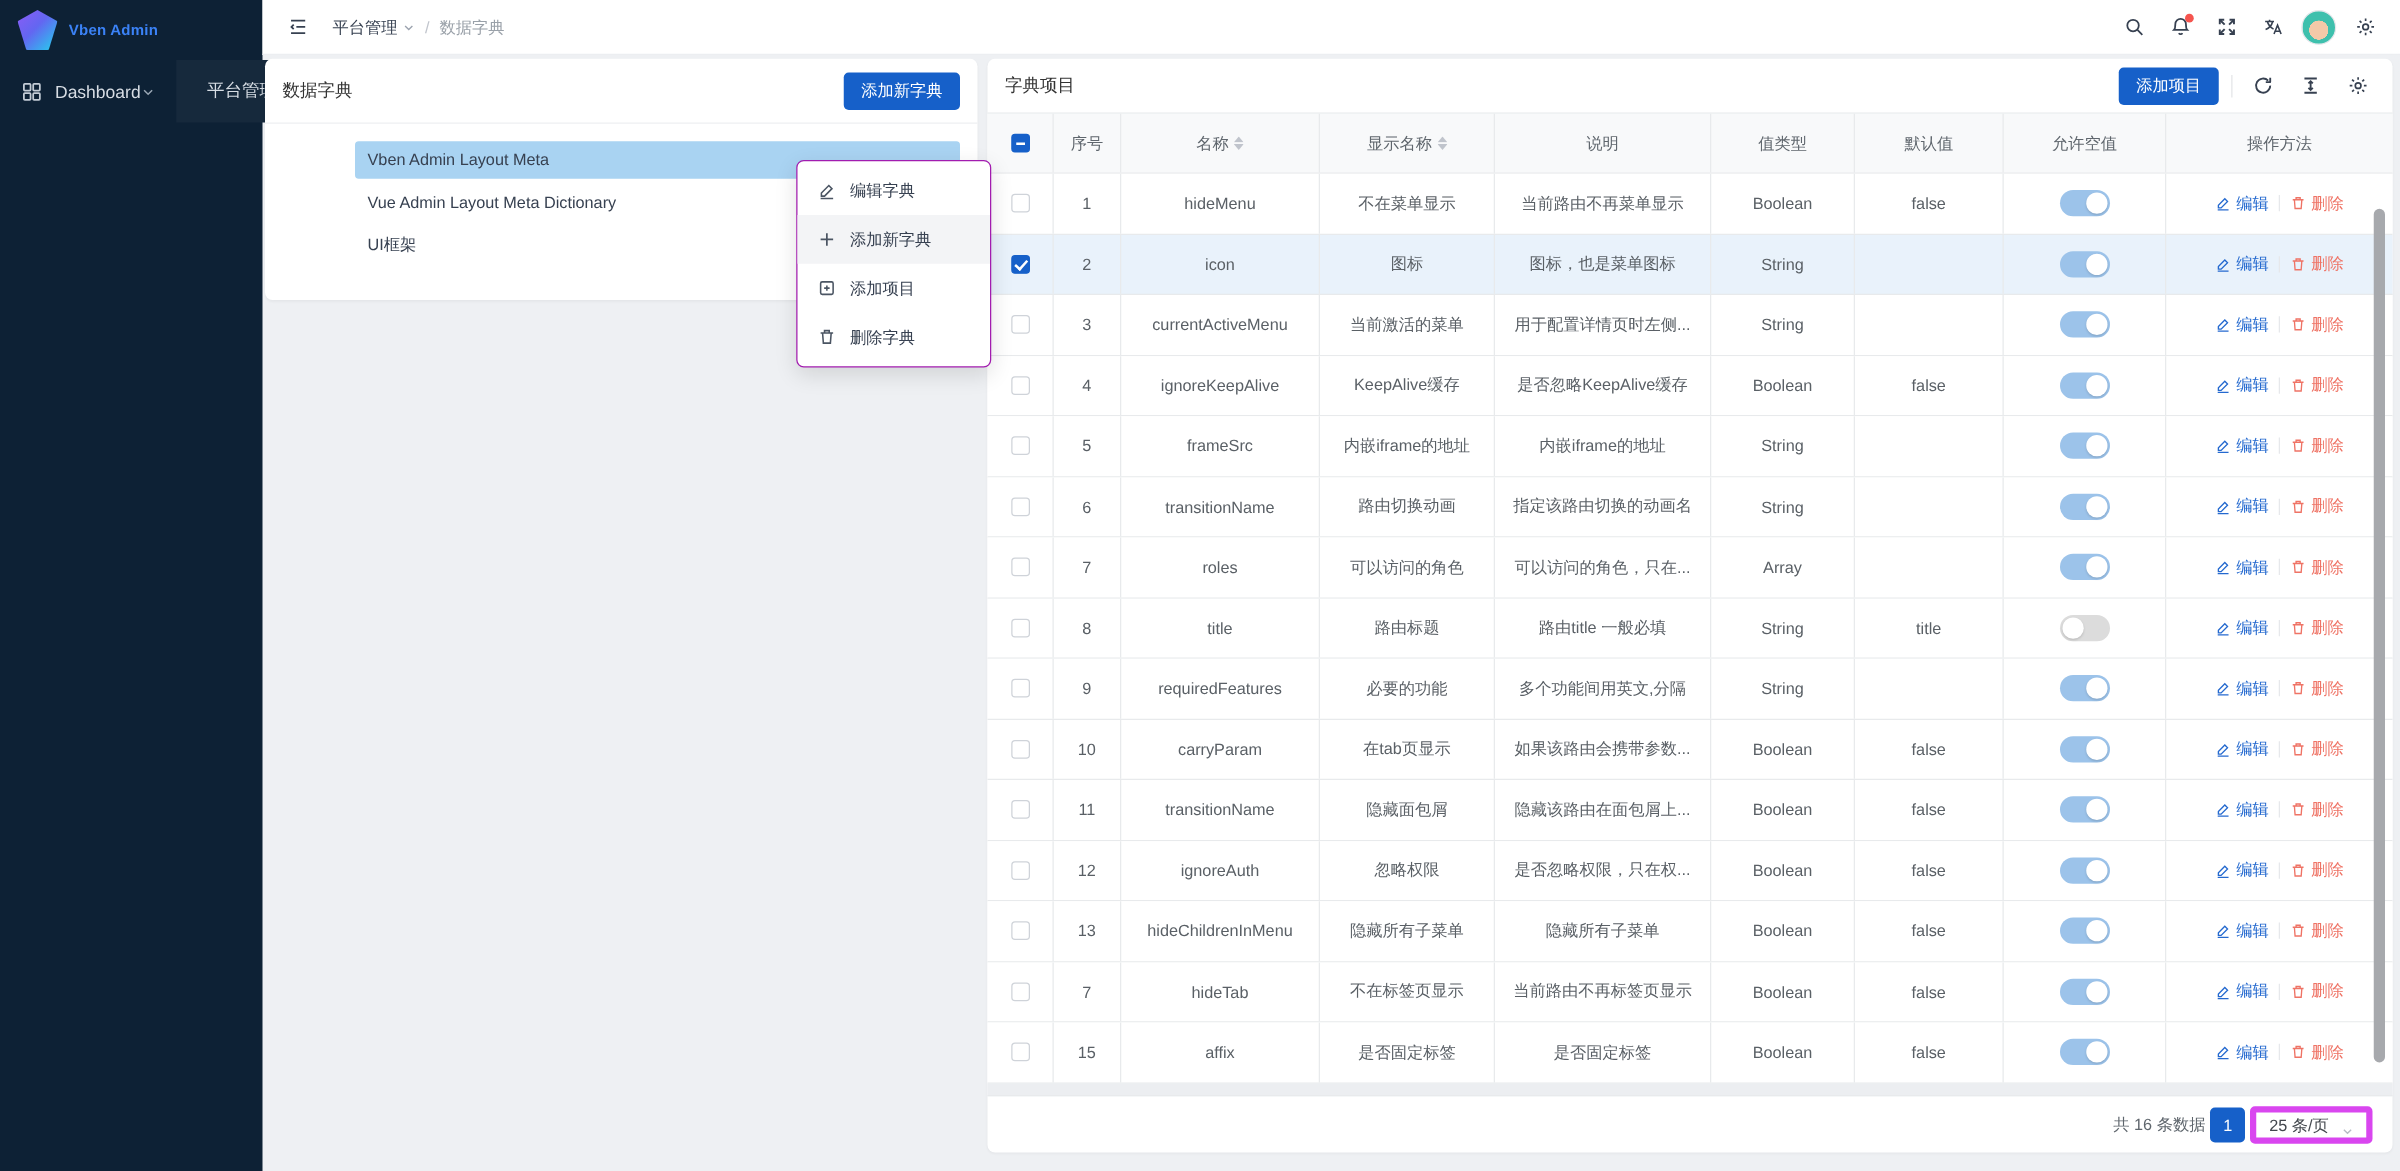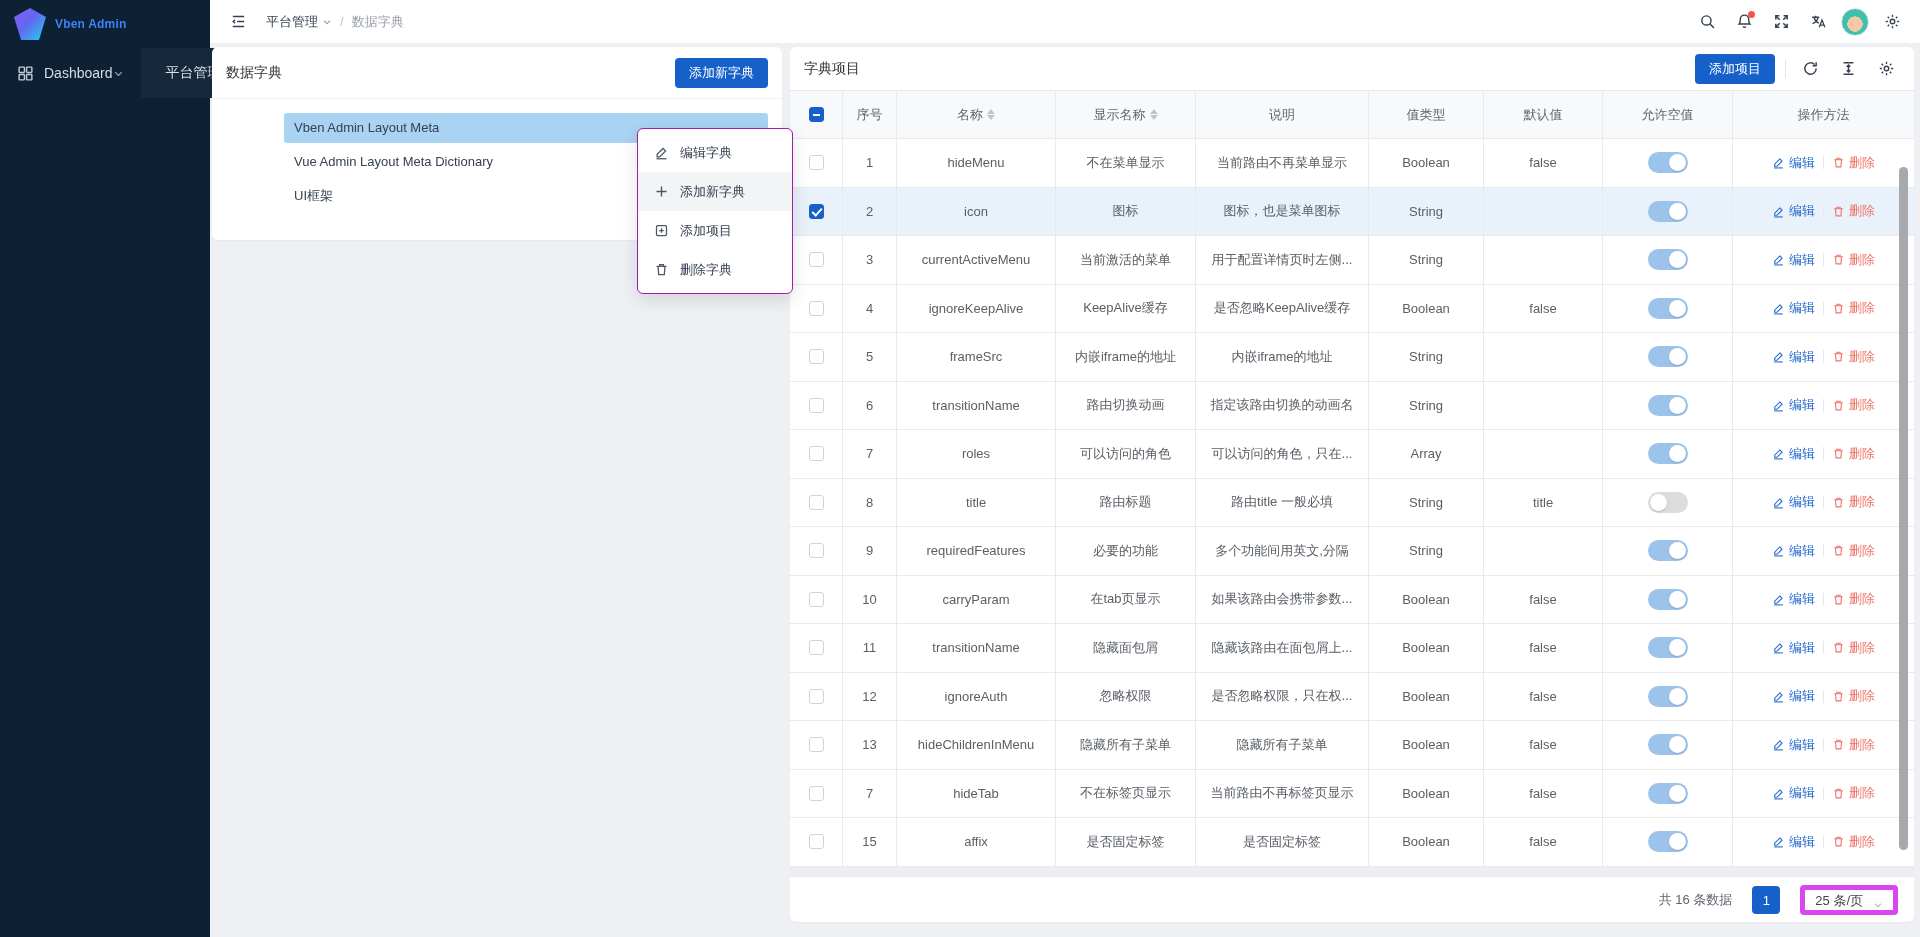--- a/index.html
+++ b/index.html
@@ -96,21 +96,21 @@
   .switch.on .knob{left:21px;}
   .op{display:inline-flex;align-items:center;gap:4px;cursor:pointer;font-size:13px;text-decoration:none;}
   .op svg{width:13px;height:13px;}
   .op.edit{color:var(--link);}
   .op.del{color:var(--danger);}
   .op-sep{width:1px;height:13px;background:#e6e8eb;}
   .hbar{height:10px;background:#eceef1;border-bottom:1px solid var(--border);}
   .vscroll{position:absolute;right:6px;top:120px;width:9px;height:683px;border-radius:5px;background:#a7a9ad;z-index:5;}
 
   
-  .pager{height:44px;display:flex;align-items:center;justify-content:flex-end;gap:20px;padding:0 16px;margin-top:auto;}
+  .pager{height:44px;display:flex;align-items:center;justify-content:flex-end;gap:4px;padding:0 16px;margin-top:auto;}
   .pager-total{color:#5f666d;}
   .page-btn{min-width:28px;height:28px;border-radius:4px;background:var(--primary);color:#fff;display:flex;align-items:center;justify-content:center;font-size:13px;cursor:pointer;}
   .page-size{height:30px;border:5px solid #d946ef;border-radius:4px;display:flex;align-items:flex-end;gap:10px;padding:0 10px;color:#42474d;cursor:pointer;background:#fff;}
   .page-size svg{width:10px;height:10px;color:#b6bcc4;}
 </style>
 </head>
 <body>
 
 <svg width="0" height="0" style="position:absolute">
   <defs>

